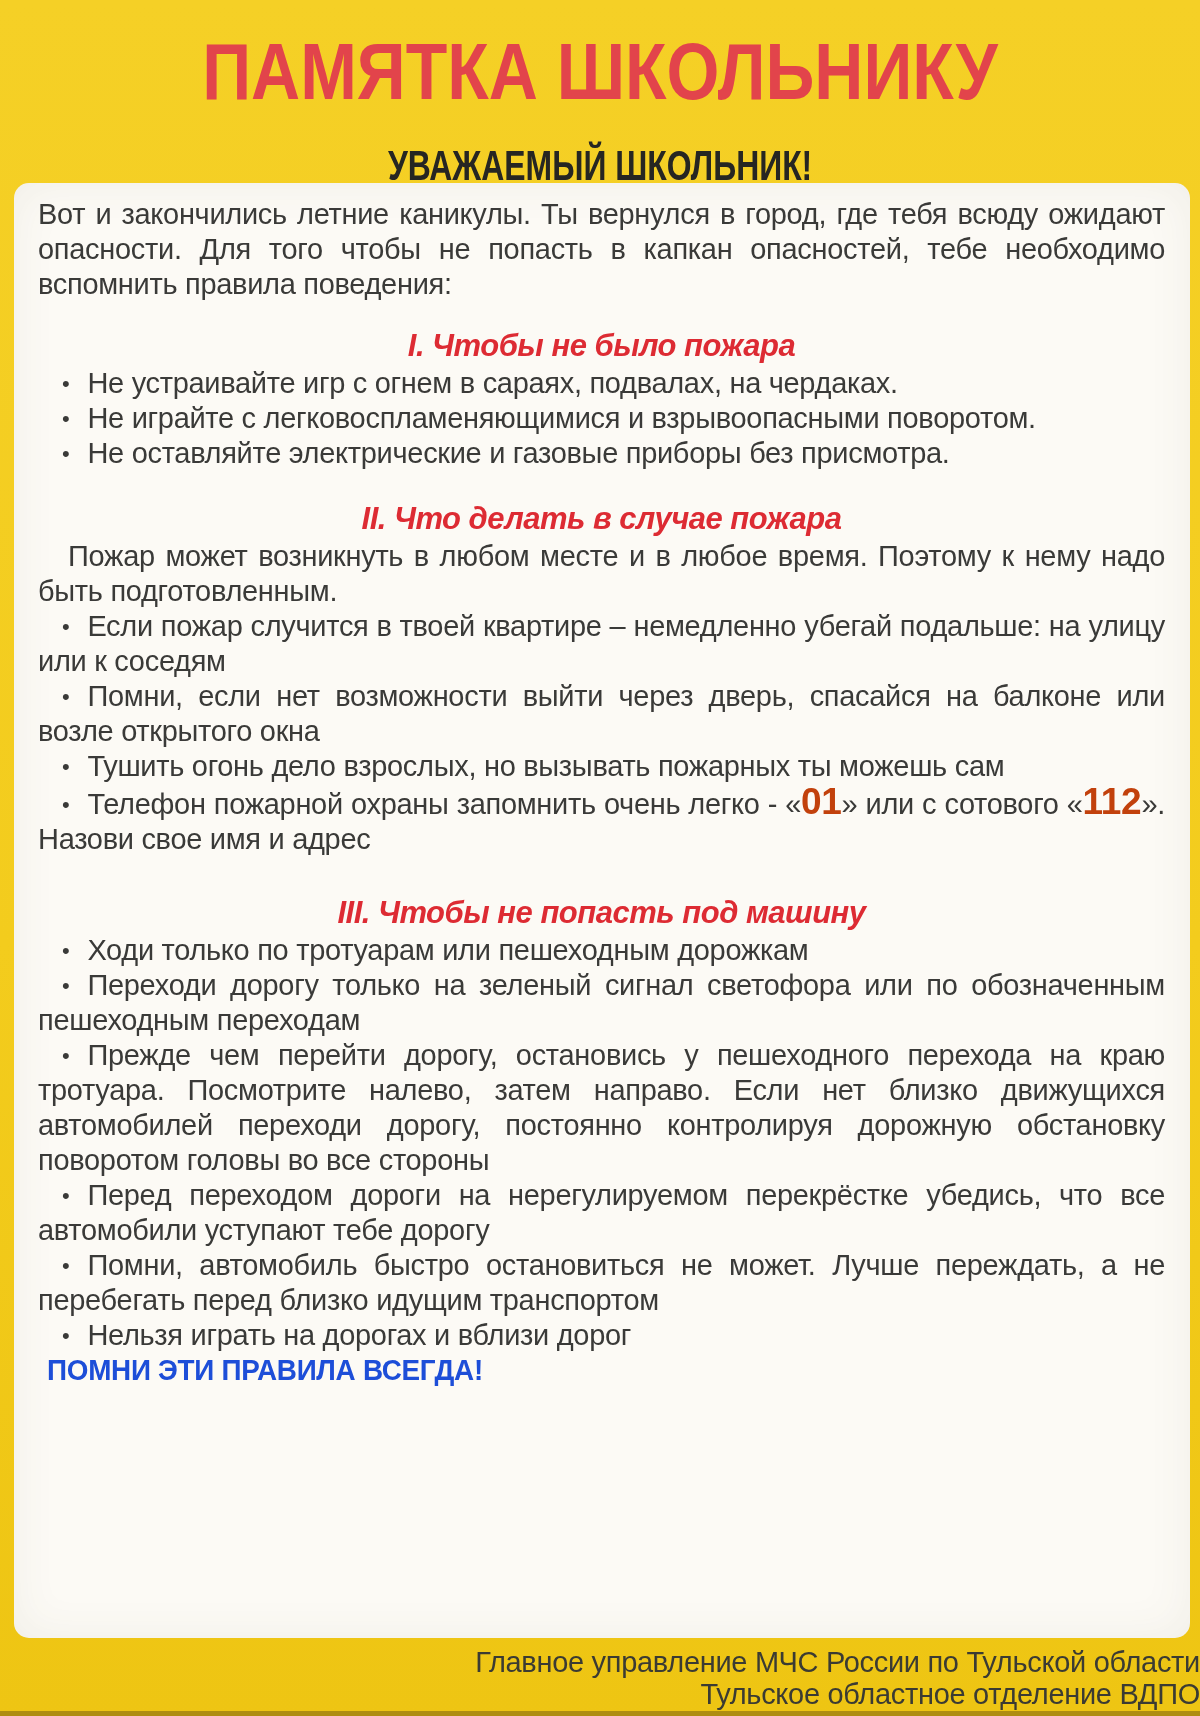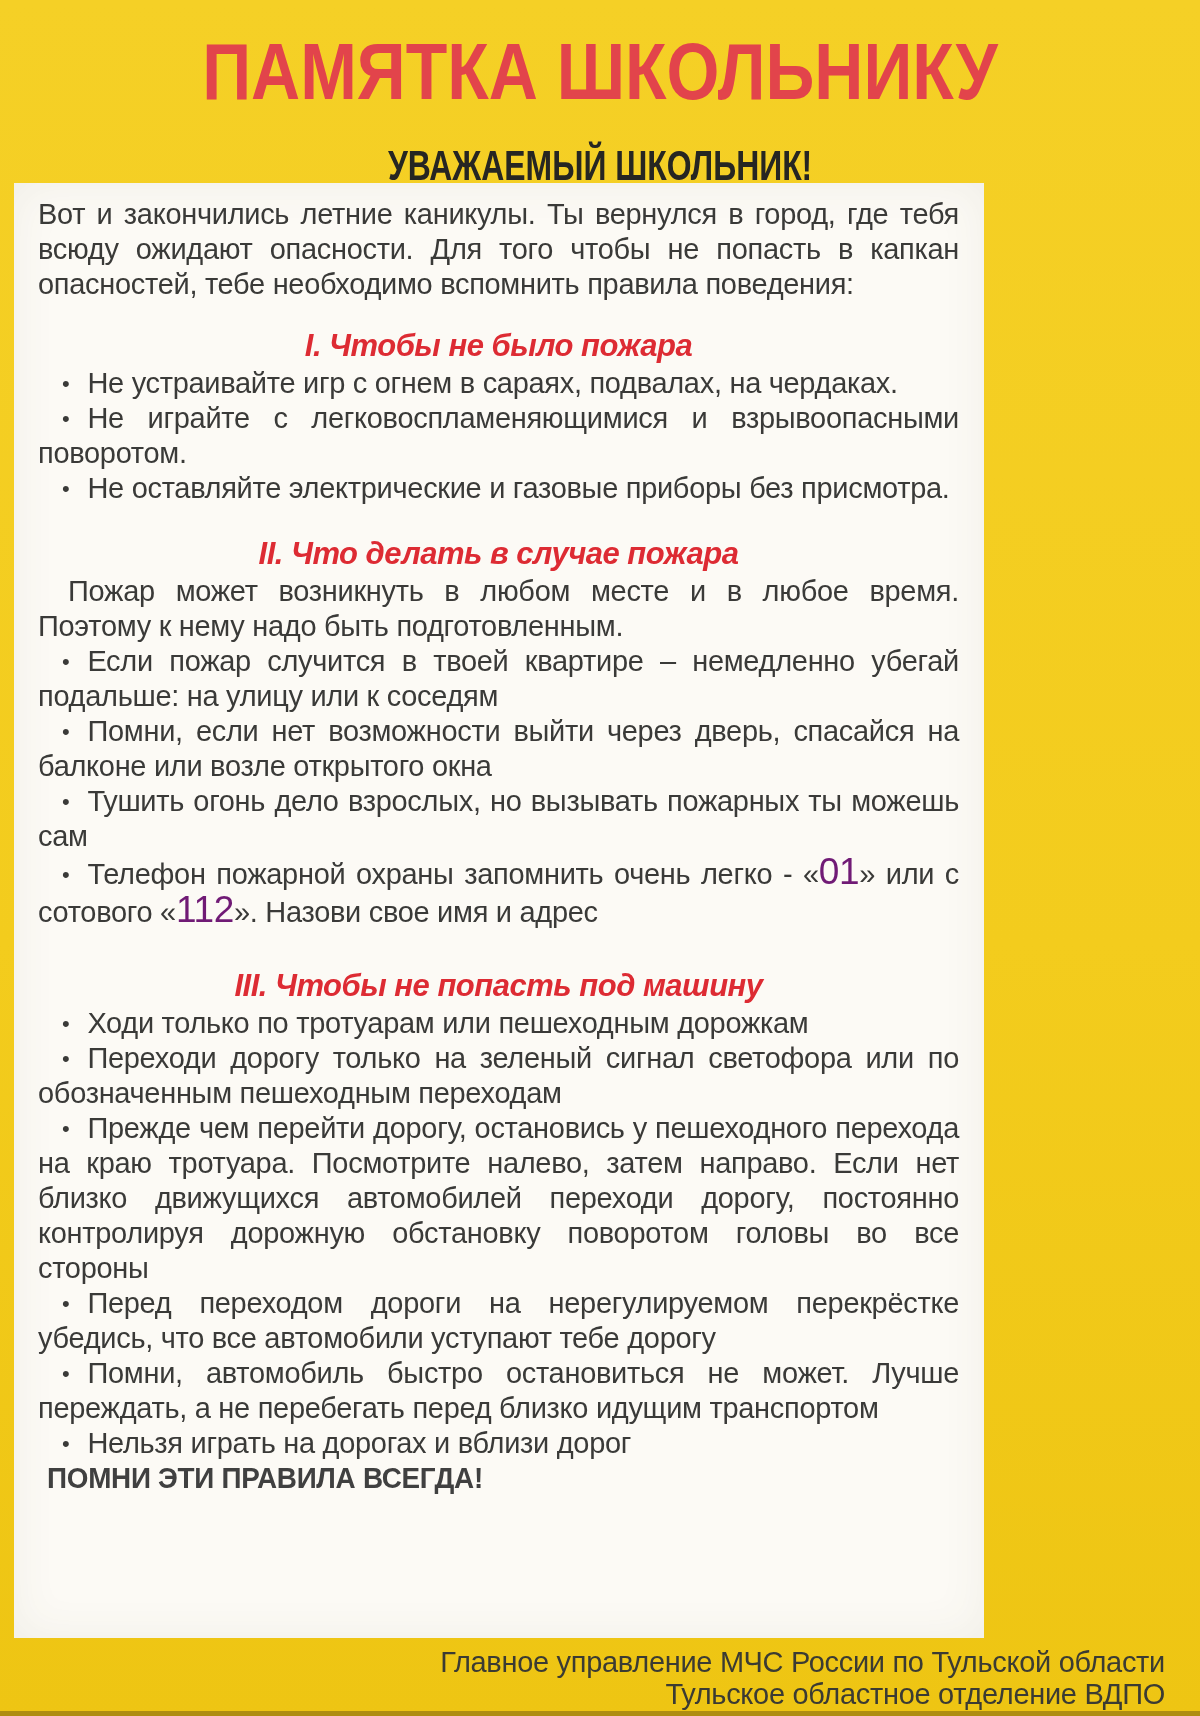--- a/index.html
+++ b/index.html
@@ -47,26 +47,27 @@
     color: #262622;
     white-space: nowrap;
   }
   .subtitle .condense { display: inline-block; transform: scaleX(0.76); transform-origin: 50% 50%; }
 
   
   .panel {
     position: absolute;
     left: 14px;
     top: 183px;
-    width: 970px;
+    width: 1176px;
     height: 1455px;
     background: #FCFAF5;
     box-shadow: inset 0 0 46px rgba(90, 80, 60, 0.07);
     padding: 14px 25px 0 24px;
     overflow: hidden;
+    border-radius: 15px;
   }
 
   .panel p {
     margin: 0;
     font-size: 29px;
     line-height: 35px;
     letter-spacing: -0.3px;
     text-align: justify;
   }
   .intro { margin-top: 8px; }
@@ -88,44 +89,43 @@
 
   .bullet { text-indent: 24px; }
   .bullet .dot {
     display: inline-block;
     font-size: 22px;
     vertical-align: 2px;
     margin-right: 18px;
     text-indent: 0;
   }
   .num {
-    font-weight: normal;
-    color: #701a75;
+    font-weight: bold;
+    color: #c2410c;
     font-size: 37px;
     line-height: 35px;
   }
 
   .closing {
     margin: 40px 0 0 0;
     text-align: center;
     font-size: 50px;
     line-height: 44px;
     font-weight: bold;
-    color: #404040;
+    color: #1d4ed8;
     white-space: nowrap;
   }
   .closing .condense { display: inline-block; transform: scaleX(0.96); transform-origin: 50% 50%; }
 
   
   .footer {
     position: absolute;
     left: 0;
     top: 1646px;
     width: 100%;
-    padding-right: 35px;
     text-align: right;
     font-size: 29px;
     line-height: 32px;
     color: #3B3B33;
     letter-spacing: -0.3px;
   }
 </style>
 </head>
 <body>
 

